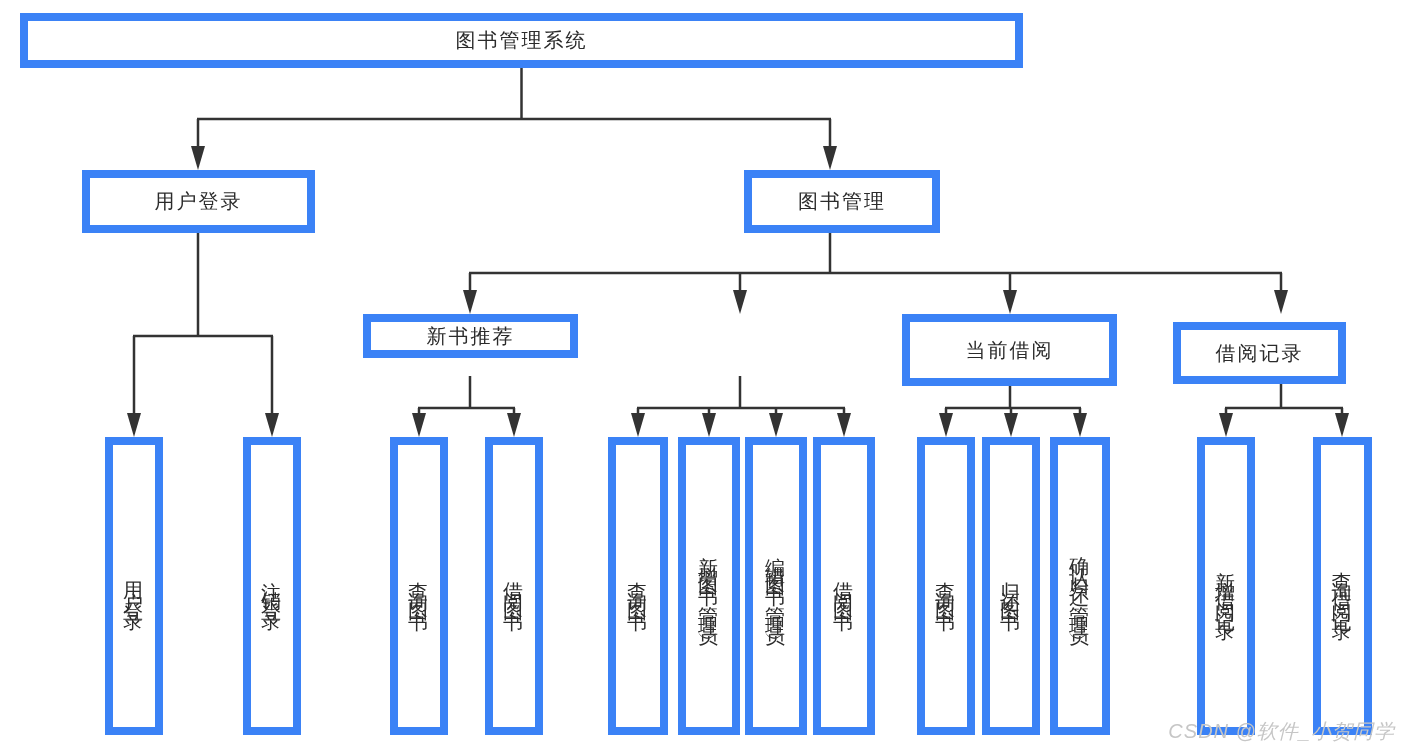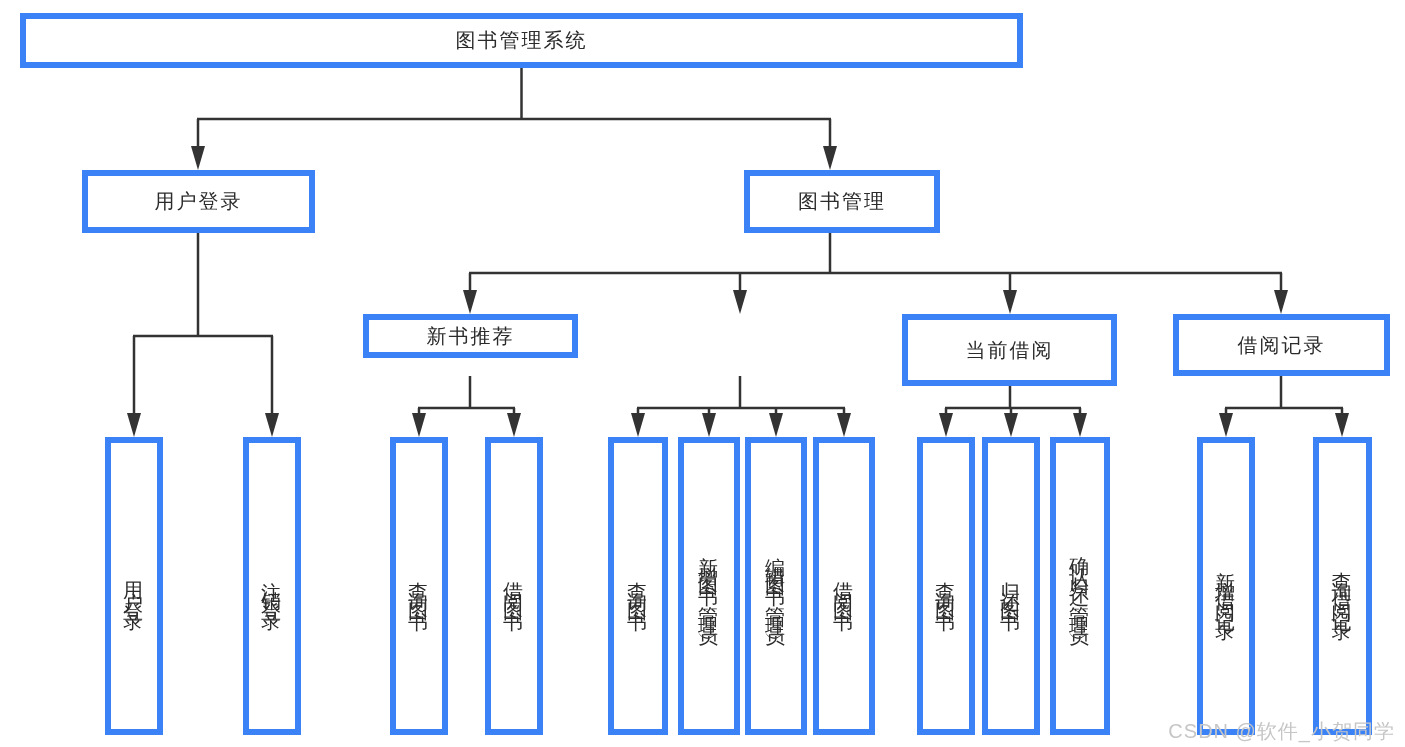--- a/index.html
+++ b/index.html
@@ -16,21 +16,21 @@
   }
   #connectors {
     position: absolute;
     left: 0; top: 0;
     width: 1405px;
     height: 747px;
   }
   .box {
     position: absolute;
     box-sizing: border-box;
-    border: 6px solid #3b82f6;
+    border: 8px solid #3b82f6;
     background: #ffffff;
     display: flex;
     align-items: center;
     justify-content: center;
   }
   .hlabel {
     font-size: 20px;
     color: #2b2b2b;
     letter-spacing: 2px;
     white-space: nowrap;
@@ -46,20 +46,21 @@
   .cline { stroke: #333333; stroke-width: 2.5; }
   .ahead { fill: #333333; }
   #watermark {
     position: absolute;
     right: 10px;
     bottom: 2px;
     font-size: 20px;
     color: #c6c6c6;
     letter-spacing: 1px;
     white-space: nowrap;
+    font-style: italic;
   }
 </style>
 </head>
 <body>
 
 <div id="stage">
 
   <svg id="connectors" viewBox="0 0 1405 747" xmlns="http://www.w3.org/2000/svg">
 
     <line class="cline" x1="521.5" y1="68" x2="521.5" y2="119"></line>
@@ -132,21 +133,21 @@
   <div class="box" style="left:744px;top:170px;width:196px;height:63px">
     <span class="hlabel">图书管理</span>
   </div>
 
   <div class="box" style="left:363px;top:314px;width:215px;height:44px">
     <span class="hlabel">新书推荐</span>
   </div>
   <div class="box" style="left:902px;top:314px;width:215px;height:72px">
     <span class="hlabel">当前借阅</span>
   </div>
-  <div class="box" style="left:1173px;top:314px;width:217px;height:62px">
+  <div class="box" style="left:1173px;top:322px;width:173px;height:62px">
     <span class="hlabel">借阅记录</span>
   </div>
 
   <div class="box" style="left:105px;top:437px;width:58px;height:298px">
     <span class="vlabel">用户登录</span>
   </div>
   <div class="box" style="left:243px;top:437px;width:58px;height:298px">
     <span class="vlabel">注销登录</span>
   </div>
 

